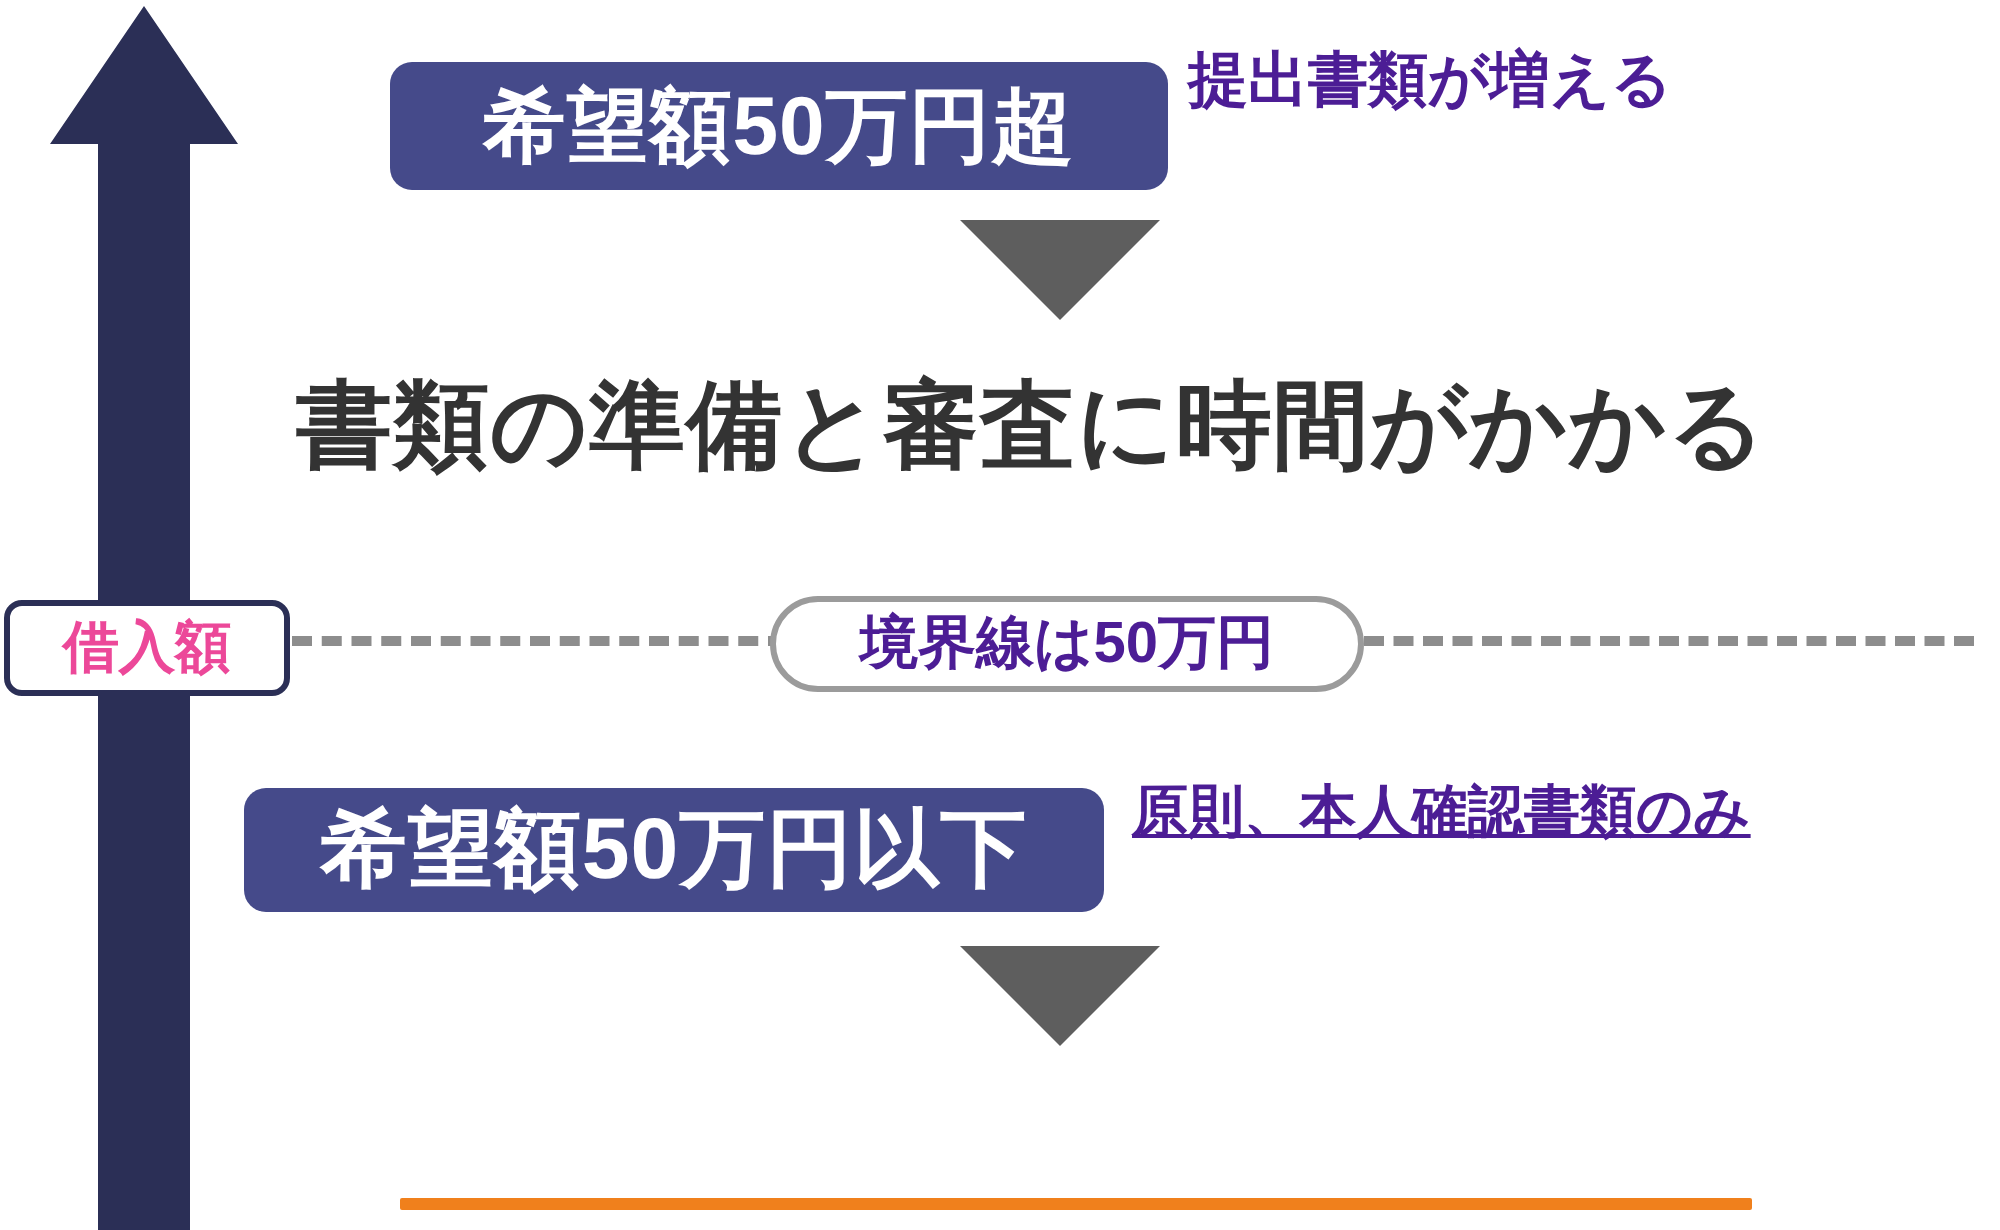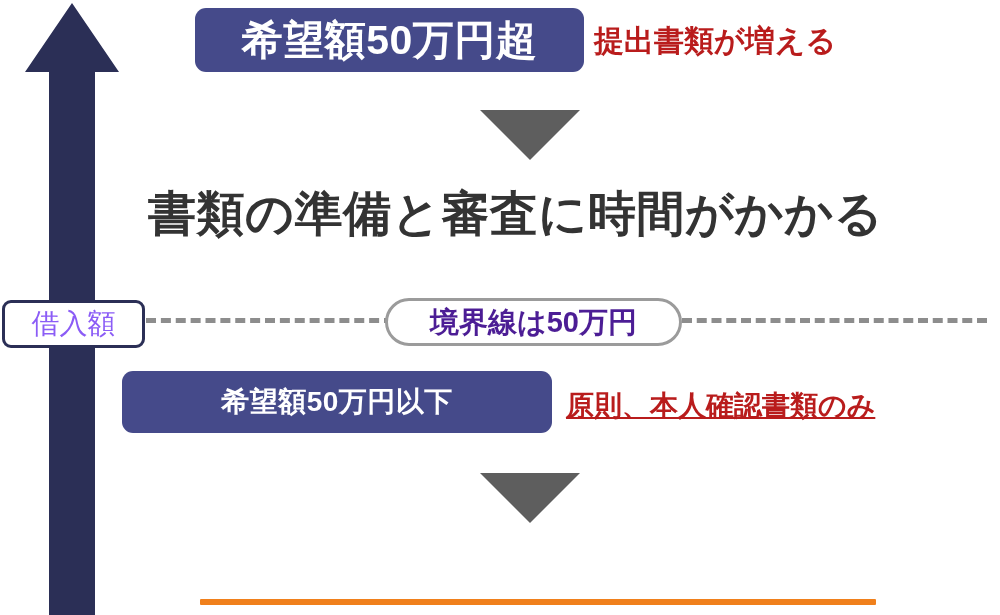--- a/index.html
+++ b/index.html
@@ -46,36 +46,37 @@
     display: flex;
     align-items: center;
     justify-content: center;
     background: #454a8a;
     color: #ffffff;
     border-radius: 11px;
     font-weight: 700;
     letter-spacing: 0.5px;
     white-space: nowrap;
     line-height: 1;
+    margin-top: 23px;
   }
   #badge-over {
     left: 195px; top: 8px;
     width: 389px; height: 64px;
     font-size: 41px;
   }
   #badge-under {
     left: 122px; top: 371px;
     width: 430px; height: 62px;
-    font-size: 28px;
+    font-size: 43px;
   }
 
   
   .note {
     position: absolute;
-    color: #b91c1c;
+    color: #4c1d95;
     font-weight: 700;
     white-space: nowrap;
     line-height: 1;
   }
   #note-over  { left: 594px; top: 26px;  font-size: 30px; }
   #note-under { left: 566px; top: 392px; font-size: 28px; text-decoration: underline; }
 
   
   .heading {
     position: absolute;
@@ -130,23 +131,23 @@
     left: 2px;
     top: 4px;
     width: 143px;
     height: 48px;
     background: #ffffff;
     border: 3px solid #2b2f56;
     border-radius: 9px;
     display: flex;
     align-items: center;
     justify-content: center;
-    color: #8b5cf6;
+    color: #ec4899;
     font-size: 28px;
-    font-weight: 400;
+    font-weight: 700;
     white-space: nowrap;
     line-height: 1;
   }
 
   
   #boundary-pill {
     position: absolute;
     left: 385px;
     top: 2px;
     width: 297px;

